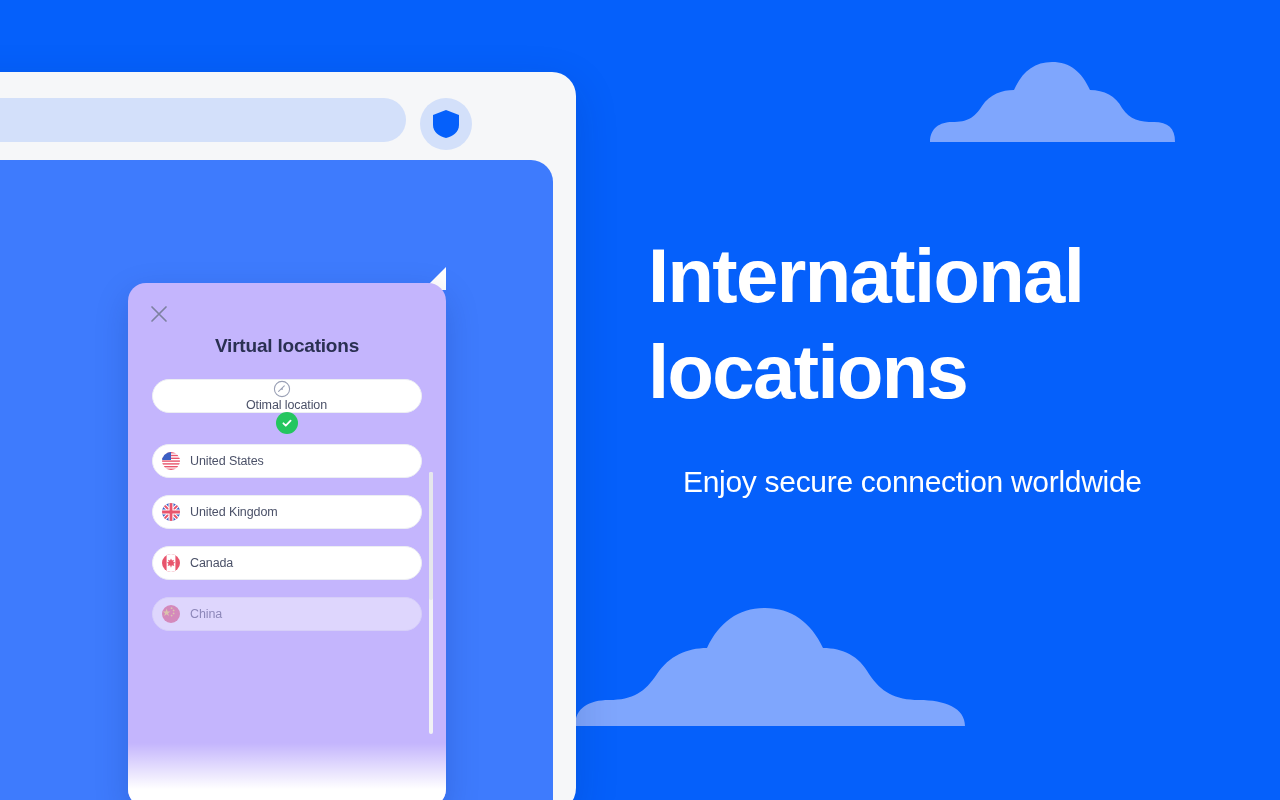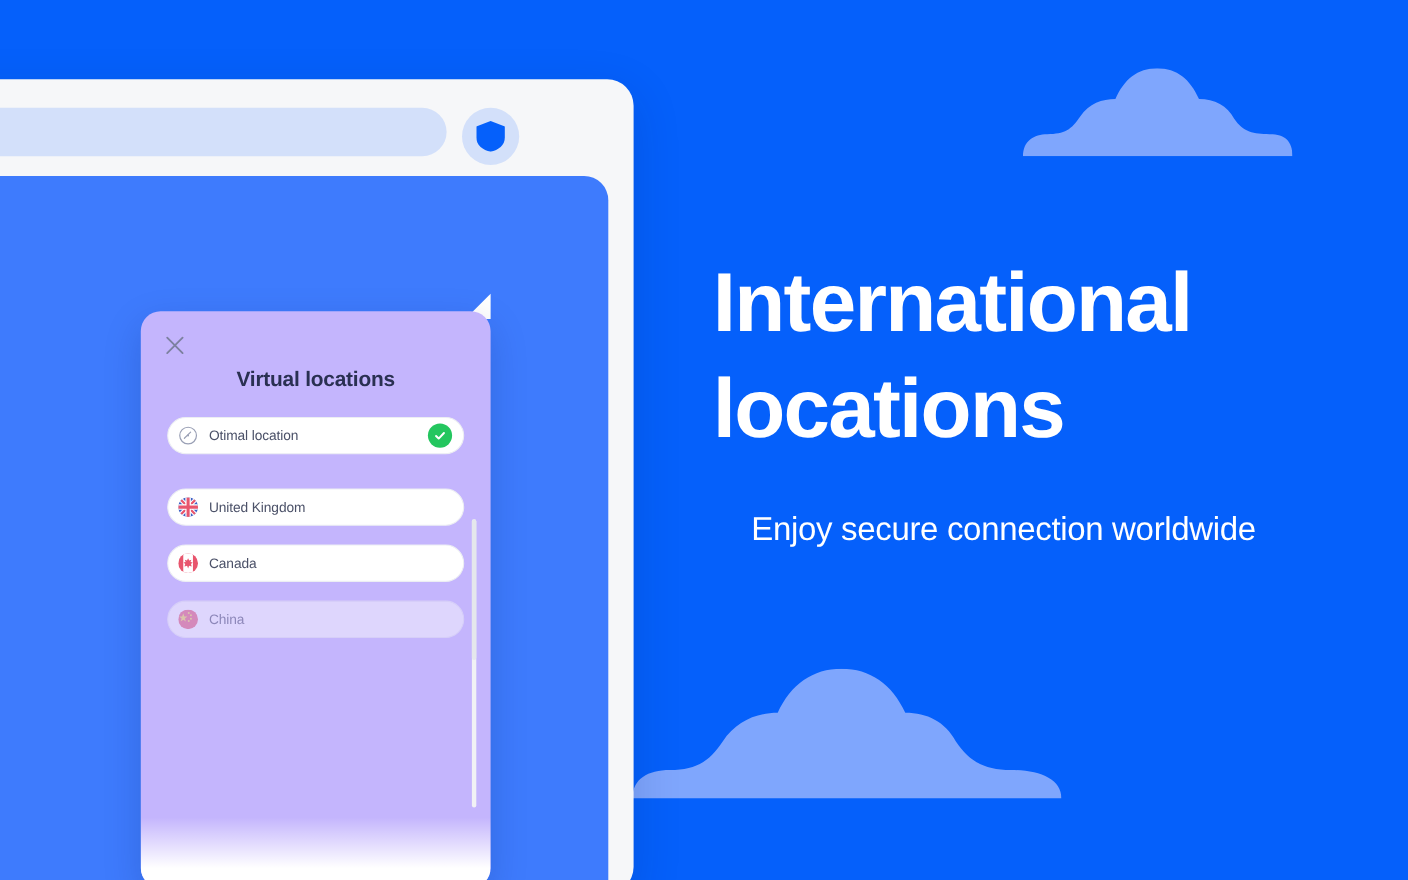--- a/index.html
+++ b/index.html
@@ -142,21 +142,21 @@
     height: 34px;
     margin-bottom: 17px;
     background: #ffffff;
     border: 1px solid #eceef3;
     border-radius: 17px;
     display: flex;
     align-items: center;
     padding: 0 10px 0 9px;
     cursor: pointer;
   }
-  .loc-row.gap-after { margin-bottom: 31px; }
+  .loc-row.gap-after { margin-bottom: 31px; flex-direction: column; }
   .loc-flag {
     width: 18px; height: 18px;
     border-radius: 50%;
     overflow: hidden;
     flex: 0 0 18px;
     margin-right: 10px;
   }
   .loc-flag svg { display: block; }
   .loc-label {
     font-size: 12.5px;
@@ -258,20 +258,38 @@
               </svg>
             </span>
             <span class="loc-label">Otimal location</span>
             <span class="loc-check">
               <svg width="12" height="12" viewBox="0 0 12 12">
                 <path d="M2.4 6.3 L4.8 8.7 L9.6 3.6" stroke="#ffffff" stroke-width="1.8" fill="none" stroke-linecap="round" stroke-linejoin="round"></path>
               </svg>
             </span>
           </div>
 
+          <div class="loc-row">
+            <span class="loc-flag">
+              <svg width="18" height="18" viewBox="0 0 18 18">
+                <rect width="18" height="18" fill="#ffffff"></rect>
+                <g fill="#e8556d">
+                  <rect y="0" width="18" height="1.4"></rect>
+                    <rect y="2.8" width="18" height="1.4"></rect>
+                  <rect y="5.6" width="18" height="1.4"></rect>
+                    <rect y="8.4" width="18" height="1.4"></rect>
+                  <rect y="11.2" width="18" height="1.4"></rect>
+                    <rect y="14" width="18" height="1.4"></rect>
+                  <rect y="16.6" width="18" height="1.4"></rect>
+                </g>
+                <rect width="9" height="8" fill="#3c5fc4"></rect>
+              </svg>
+            </span>
+            <span class="loc-label">United States</span>
+          </div>
 
           <div class="loc-row">
             <span class="loc-flag">
               <svg width="18" height="18" viewBox="0 0 18 18">
                 <rect width="18" height="18" fill="#3c5fc4"></rect>
                 <path d="M0 0 L18 18 M18 0 L0 18" stroke="#ffffff" stroke-width="4"></path>
                 <path d="M0 0 L18 18 M18 0 L0 18" stroke="#e8556d" stroke-width="2"></path>
                 <path d="M9 0 V18 M0 9 H18" stroke="#ffffff" stroke-width="5"></path>
                 <path d="M9 0 V18 M0 9 H18" stroke="#e8556d" stroke-width="2.8"></path>
               </svg>

